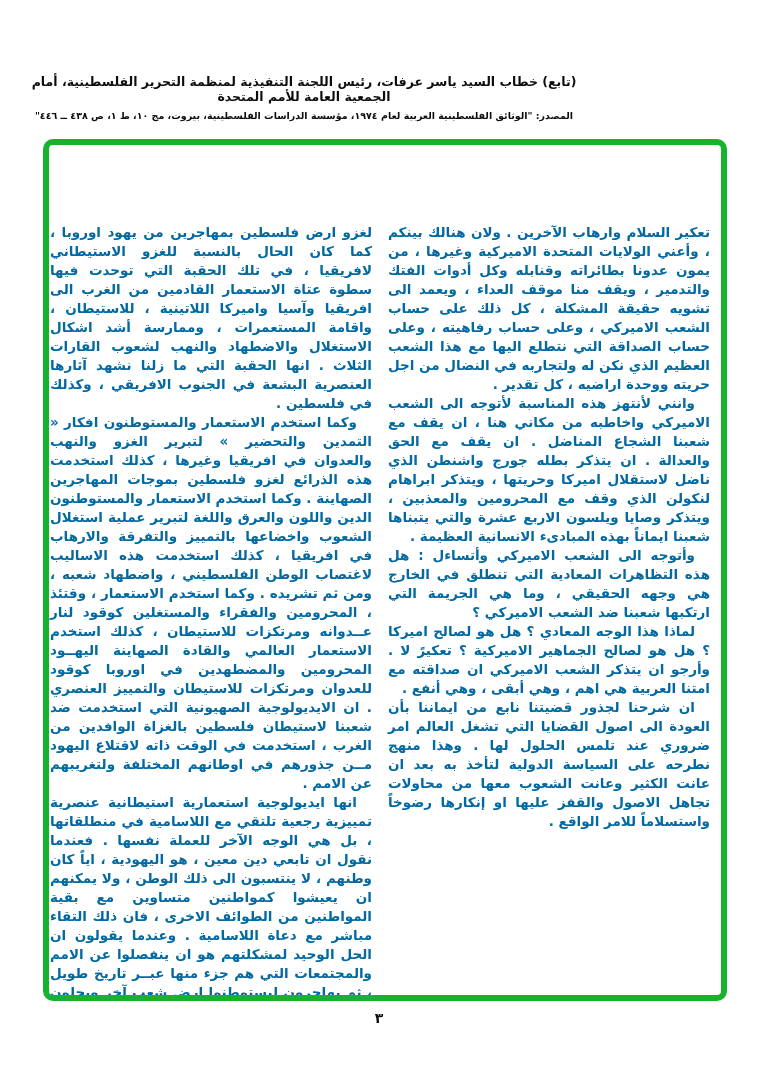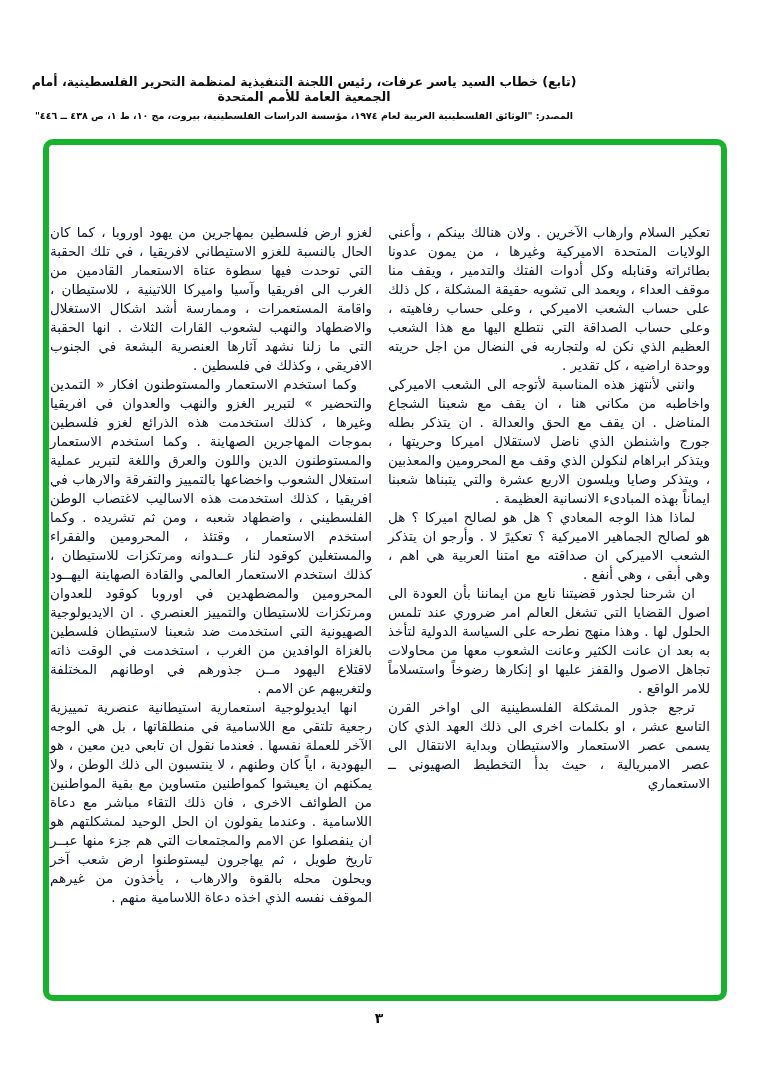--- a/index.html
+++ b/index.html
@@ -54,21 +54,22 @@
     gap: 16px;
     padding: 78px 11px 0 12px;
     box-sizing: border-box;
   }
   .text-col {
     width: 322px;
     flex: 0 0 322px;
     font-size: 13.5px;
     line-height: 19px;
     text-align: justify;
-    color: #0f172a;
+    color: #0369a1;
+    font-weight: bold;
   }
   .text-col p {
     margin: 0;
     text-indent: 15px;
   }
   .text-col p.continuation {
     text-indent: 0;
   }
   .page-number {
     position: absolute;
@@ -88,23 +89,23 @@
   <div class="doc-title">(تابع) خطاب السيد ياسر عرفات، رئيس اللجنة التنفيذية لمنظمة التحرير الفلسطينية، أمام الجمعية العامة للأمم المتحدة</div>
   <div class="doc-source">المصدر: "الوثائق الفلسطينية العربية لعام ١٩٧٤، مؤسسة الدراسات الفلسطينية، بيروت، مج ١٠، ط ١، ص ٤٣٨ ــ ٤٤٦"</div>
 </header>
 
 <main class="doc-frame" style="border-color: rgb(23, 179, 44);">
   <div class="columns">
 
     <section class="text-col">
       <p class="continuation">تعكير السلام وارهاب الآخرين . ولان هنالك بينكم ، وأعني الولايات المتحدة الاميركية وغيرها ، من يمون عدونا بطائراته وقنابله وكل أدوات الفتك والتدمير ، ويقف منا موقف العداء ، ويعمد الى تشويه حقيقة المشكلة ، كل ذلك على حساب الشعب الاميركي ، وعلى حساب رفاهيته ، وعلى حساب الصداقة التي نتطلع اليها مع هذا الشعب العظيم الذي نكن له ولتجاربه في النضال من اجل حريته ووحدة اراضيه ، كل تقدير .</p>
       <p>وانني لأنتهز هذه المناسبة لأتوجه الى الشعب الاميركي واخاطبه من مكاني هنا ، ان يقف مع شعبنا الشجاع المناضل . ان يقف مع الحق والعدالة . ان يتذكر بطله جورج واشنطن الذي ناضل لاستقلال اميركا وحريتها ، ويتذكر ابراهام لنكولن الذي وقف مع المحرومين والمعذبين ، ويتذكر وصايا ويلسون الاربع عشرة والتي يتبناها شعبنا ايماناً بهذه المبادىء الانسانية العظيمة .</p>
+      <p>وأتوجه الى الشعب الاميركي وأتساءل : هل هذه التظاهرات المعادية التي تنطلق في الخارج هي وجهه الحقيقي ، وما هي الجريمة التي ارتكبها شعبنا ضد الشعب الاميركي ؟</p>
       <p>لماذا هذا الوجه المعادي ؟ هل هو لصالح اميركا ؟ هل هو لصالح الجماهير الاميركية ؟ تعكيرً لا . وأرجو ان يتذكر الشعب الاميركي ان صداقته مع امتنا العربية هي اهم ، وهي أبقى ، وهي أنفع .</p>
       <p>ان شرحنا لجذور قضيتنا نابع من ايماننا بأن العودة الى اصول القضايا التي تشغل العالم امر ضروري عند تلمس الحلول لها . وهذا منهج نطرحه على السياسة الدولية لتأخذ به بعد ان عانت الكثير وعانت الشعوب معها من محاولات تجاهل الاصول والقفز عليها او إنكارها رضوخاً واستسلاماً للامر الواقع .</p>
-      <p>ترجع جذور المشكلة الفلسطينية الى اواخر القرن التاسع عشر ، او بكلمات اخرى الى ذلك العهد الذي كان يسمى عصر الاستعمار والاستيطان وبداية الانتقال الى عصر الامبريالية ، حيث بدأ التخطيط الصهيوني ــ الاستعماري</p>
     </section>
 
     <section class="text-col">
       <p class="continuation">لغزو ارض فلسطين بمهاجرين من يهود اوروبا ، كما كان الحال بالنسبة للغزو الاستيطاني لافريقيا ، في تلك الحقبة التي توحدت فيها سطوة عتاة الاستعمار القادمين من الغرب الى افريقيا وآسيا واميركا اللاتينية ، للاستيطان ، واقامة المستعمرات ، وممارسة أشد اشكال الاستغلال والاضطهاد والنهب لشعوب القارات الثلاث . انها الحقبة التي ما زلنا نشهد آثارها العنصرية البشعة في الجنوب الافريقي ، وكذلك في فلسطين .</p>
       <p>وكما استخدم الاستعمار والمستوطنون افكار « التمدين والتحضير » لتبرير الغزو والنهب والعدوان في افريقيا وغيرها ، كذلك استخدمت هذه الذرائع لغزو فلسطين بموجات المهاجرين الصهاينة . وكما استخدم الاستعمار والمستوطنون الدين واللون والعرق واللغة لتبرير عملية استغلال الشعوب واخضاعها بالتمييز والتفرقة والارهاب في افريقيا ، كذلك استخدمت هذه الاساليب لاغتصاب الوطن الفلسطيني ، واضطهاد شعبه ، ومن ثم تشريده . وكما استخدم الاستعمار ، وقتئذ ، المحرومين والفقراء والمستغلين كوقود لنار عــدوانه ومرتكزات للاستيطان ، كذلك استخدم الاستعمار العالمي والقادة الصهاينة اليهــود المحرومين والمضطهدين في اوروبا كوقود للعدوان ومرتكزات للاستيطان والتمييز العنصري . ان الايديولوجية الصهيونية التي استخدمت ضد شعبنا لاستيطان فلسطين بالغزاة الوافدين من الغرب ، استخدمت في الوقت ذاته لاقتلاع اليهود مــن جذورهم في اوطانهم المختلفة ولتغريبهم عن الامم .</p>
       <p>انها ايديولوجية استعمارية استيطانية عنصرية تمييزية رجعية تلتقي مع اللاسامية في منطلقاتها ، بل هي الوجه الآخر للعملة نفسها . فعندما نقول ان تابعي دين معين ، هو اليهودية ، اياً كان وطنهم ، لا ينتسبون الى ذلك الوطن ، ولا يمكنهم ان يعيشوا كمواطنين متساوين مع بقية المواطنين من الطوائف الاخرى ، فان ذلك التقاء مباشر مع دعاة اللاسامية . وعندما يقولون ان الحل الوحيد لمشكلتهم هو ان ينفصلوا عن الامم والمجتمعات التي هم جزء منها عبــر تاريخ طويل ، ثم يهاجرون ليستوطنوا ارض شعب آخر ويحلون محله بالقوة والارهاب ، يأخذون من غيرهم الموقف نفسه الذي اخذه دعاة اللاسامية منهم .</p>
     </section>
 
   </div>
 </main>

